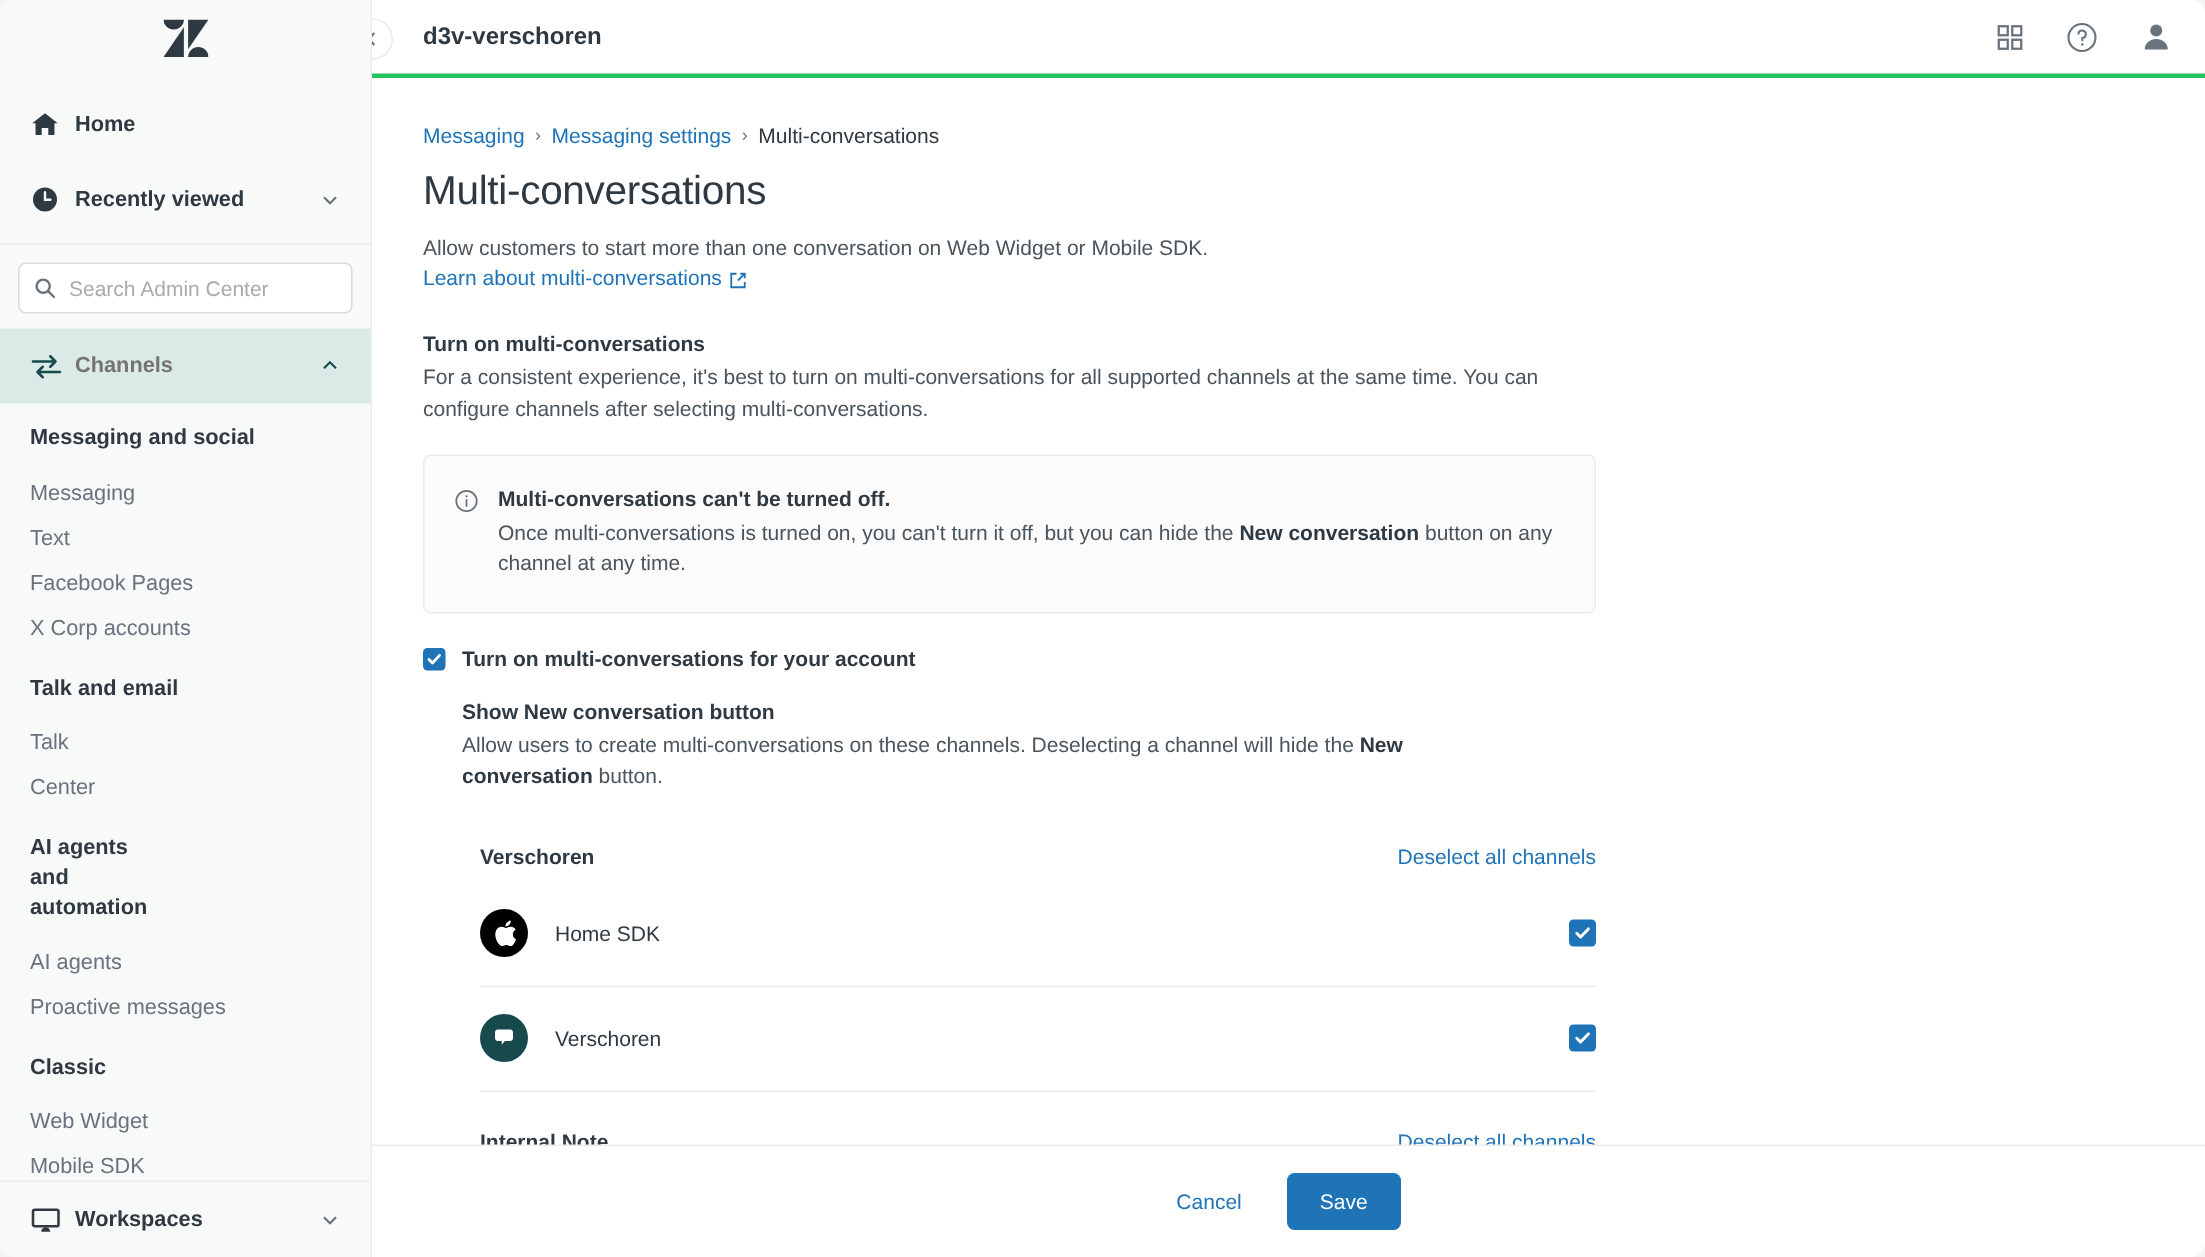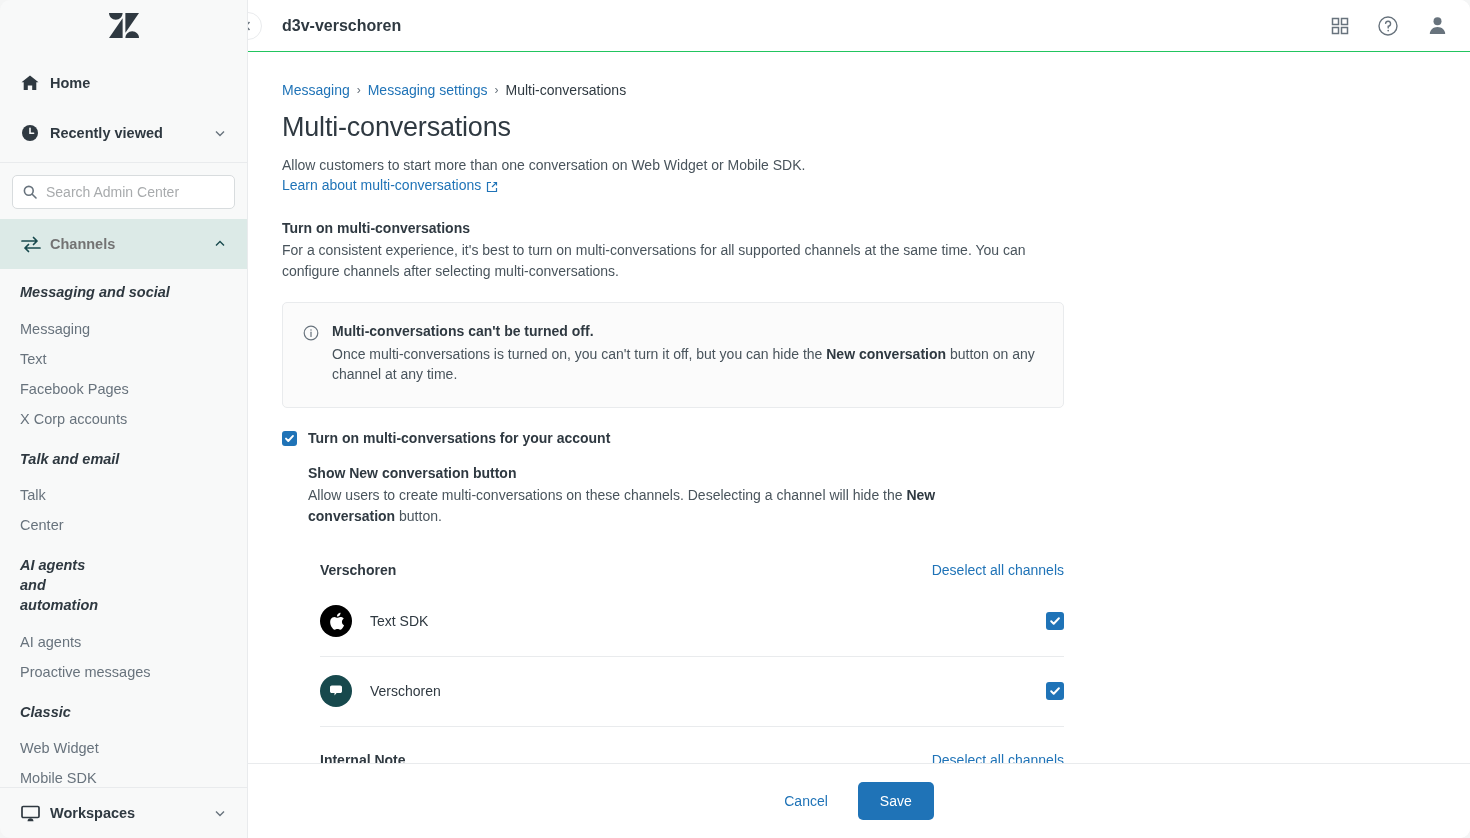--- a/index.html
+++ b/index.html
@@ -74,21 +74,20 @@
   .nav-row.active { background: #dceae7; }
   .nav-row.active .ico { color: #17494d; }
   .nav-row.active .lbl { color: #737373; }
   .nav-row.active .chev { color: #17494d; }
 
   .sub-nav { padding: 14px 0 0 0; flex: 1; overflow: hidden; }
   .sub-group-title {
     font-size: 14.5px; font-weight: 700; color: #2f3941;
     padding: 0 20px; margin-bottom: 11px;
     line-height: 1.36;
-    font-style: italic;
   }
   .sub-item {
     font-size: 14.5px; color: #68737d;
     padding: 0 20px; height: 30px;
     display: flex; align-items: center;
     cursor: pointer;
   }
   .sub-gap { height: 16px; }
 
   .sidebar-bottom {
@@ -101,21 +100,21 @@
     flex: 1; height: 838px;
     display: flex; flex-direction: column;
     background: #ffffff;
     position: relative;
     border-top-right-radius: 10px;
     border-bottom-right-radius: 10px;
     overflow: hidden;
   }
   .topbar {
     height: 52px; flex: 0 0 52px;
-    border-bottom: 1px solid #22c55e;
+    border-bottom: 3px solid #22c55e;
     display: flex; align-items: center;
     padding: 0 22px 0 34px;
     background: #ffffff;
   }
   .topbar-title {
     font-size: 16px; font-weight: 700; color: #2f3941;
     flex: 1;
   }
   .topbar-icons { display: flex; align-items: center; gap: 28px; color: #68737d; }
   .topbar-icons .ticon { display: flex; align-items: center; cursor: pointer; }
@@ -473,21 +472,21 @@
             <a class="deselect">Deselect all channels</a>
           </div>
 
           <div class="ch-row">
             <span class="ch-avatar apple">
               <svg width="17" height="19" viewBox="0 0 17 19" fill="#ffffff">
                 <path d="M13.9 10c0-2.2 1.8-3.3 1.9-3.4-1-1.5-2.6-1.7-3.2-1.7-1.4-.1-2.7.8-3.3.8-.7 0-1.7-.8-2.8-.8-1.5 0-2.8.8-3.6 2.1-1.5 2.6-.4 6.5 1.1 8.6.7 1 1.6 2.2 2.7 2.1 1.1 0 1.5-.7 2.8-.7s1.6.7 2.8.7c1.1 0 1.9-1 2.6-2.1.8-1.2 1.1-2.3 1.1-2.4 0 0-2.1-.8-2.1-3.2z"></path>
                 <path d="M11.6 3.4c.6-.7 1-1.7.9-2.7-.9 0-2 .6-2.6 1.3-.6.6-1.1 1.7-.9 2.6 1 .1 2-.5 2.6-1.2z"></path>
               </svg>
             </span>
-            <span class="ch-name">Text SDK</span>
+            <span class="ch-name">Home SDK</span>
             <span class="cb-lg">
               <svg width="12" height="12" viewBox="0 0 12 12" fill="none" stroke="#ffffff" stroke-width="2" stroke-linecap="round" stroke-linejoin="round">
                 <path d="M2.2 6.2 4.7 8.7 9.9 3.3"></path>
               </svg>
             </span>
           </div>
 
           <div class="ch-row">
             <span class="ch-avatar sunco">
               <svg width="18" height="18" viewBox="0 0 18 18" fill="#ffffff">

